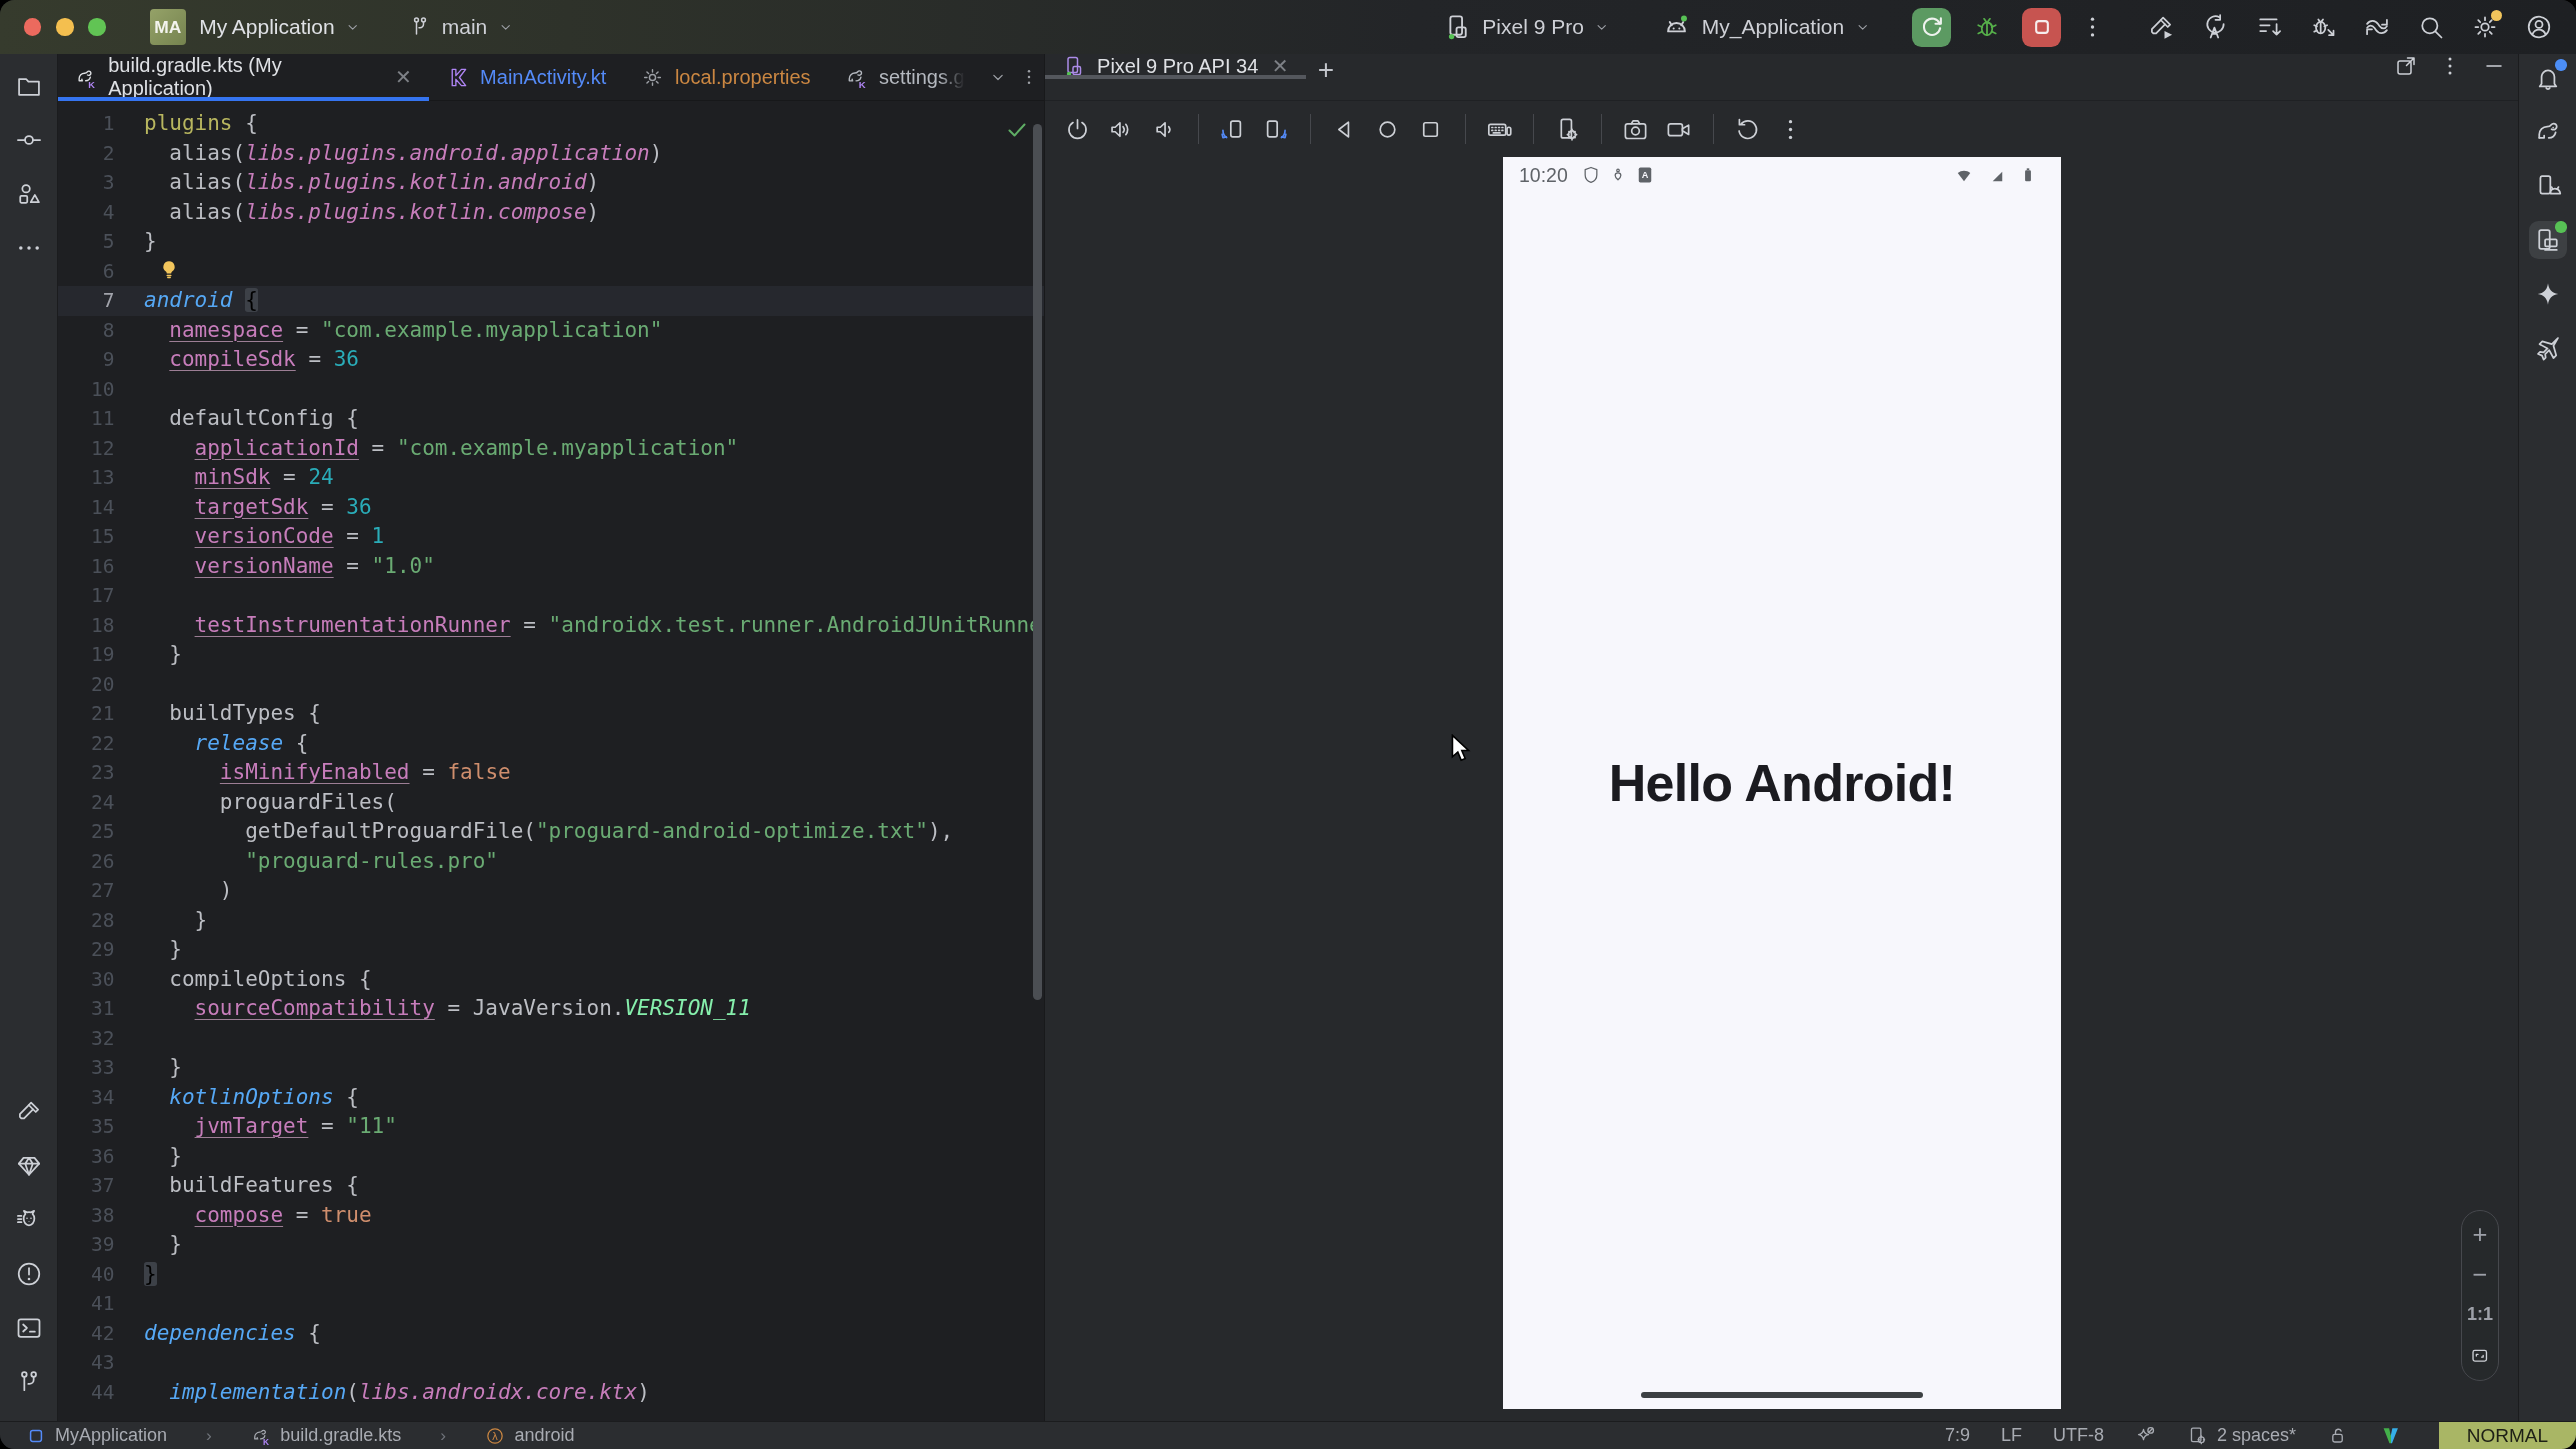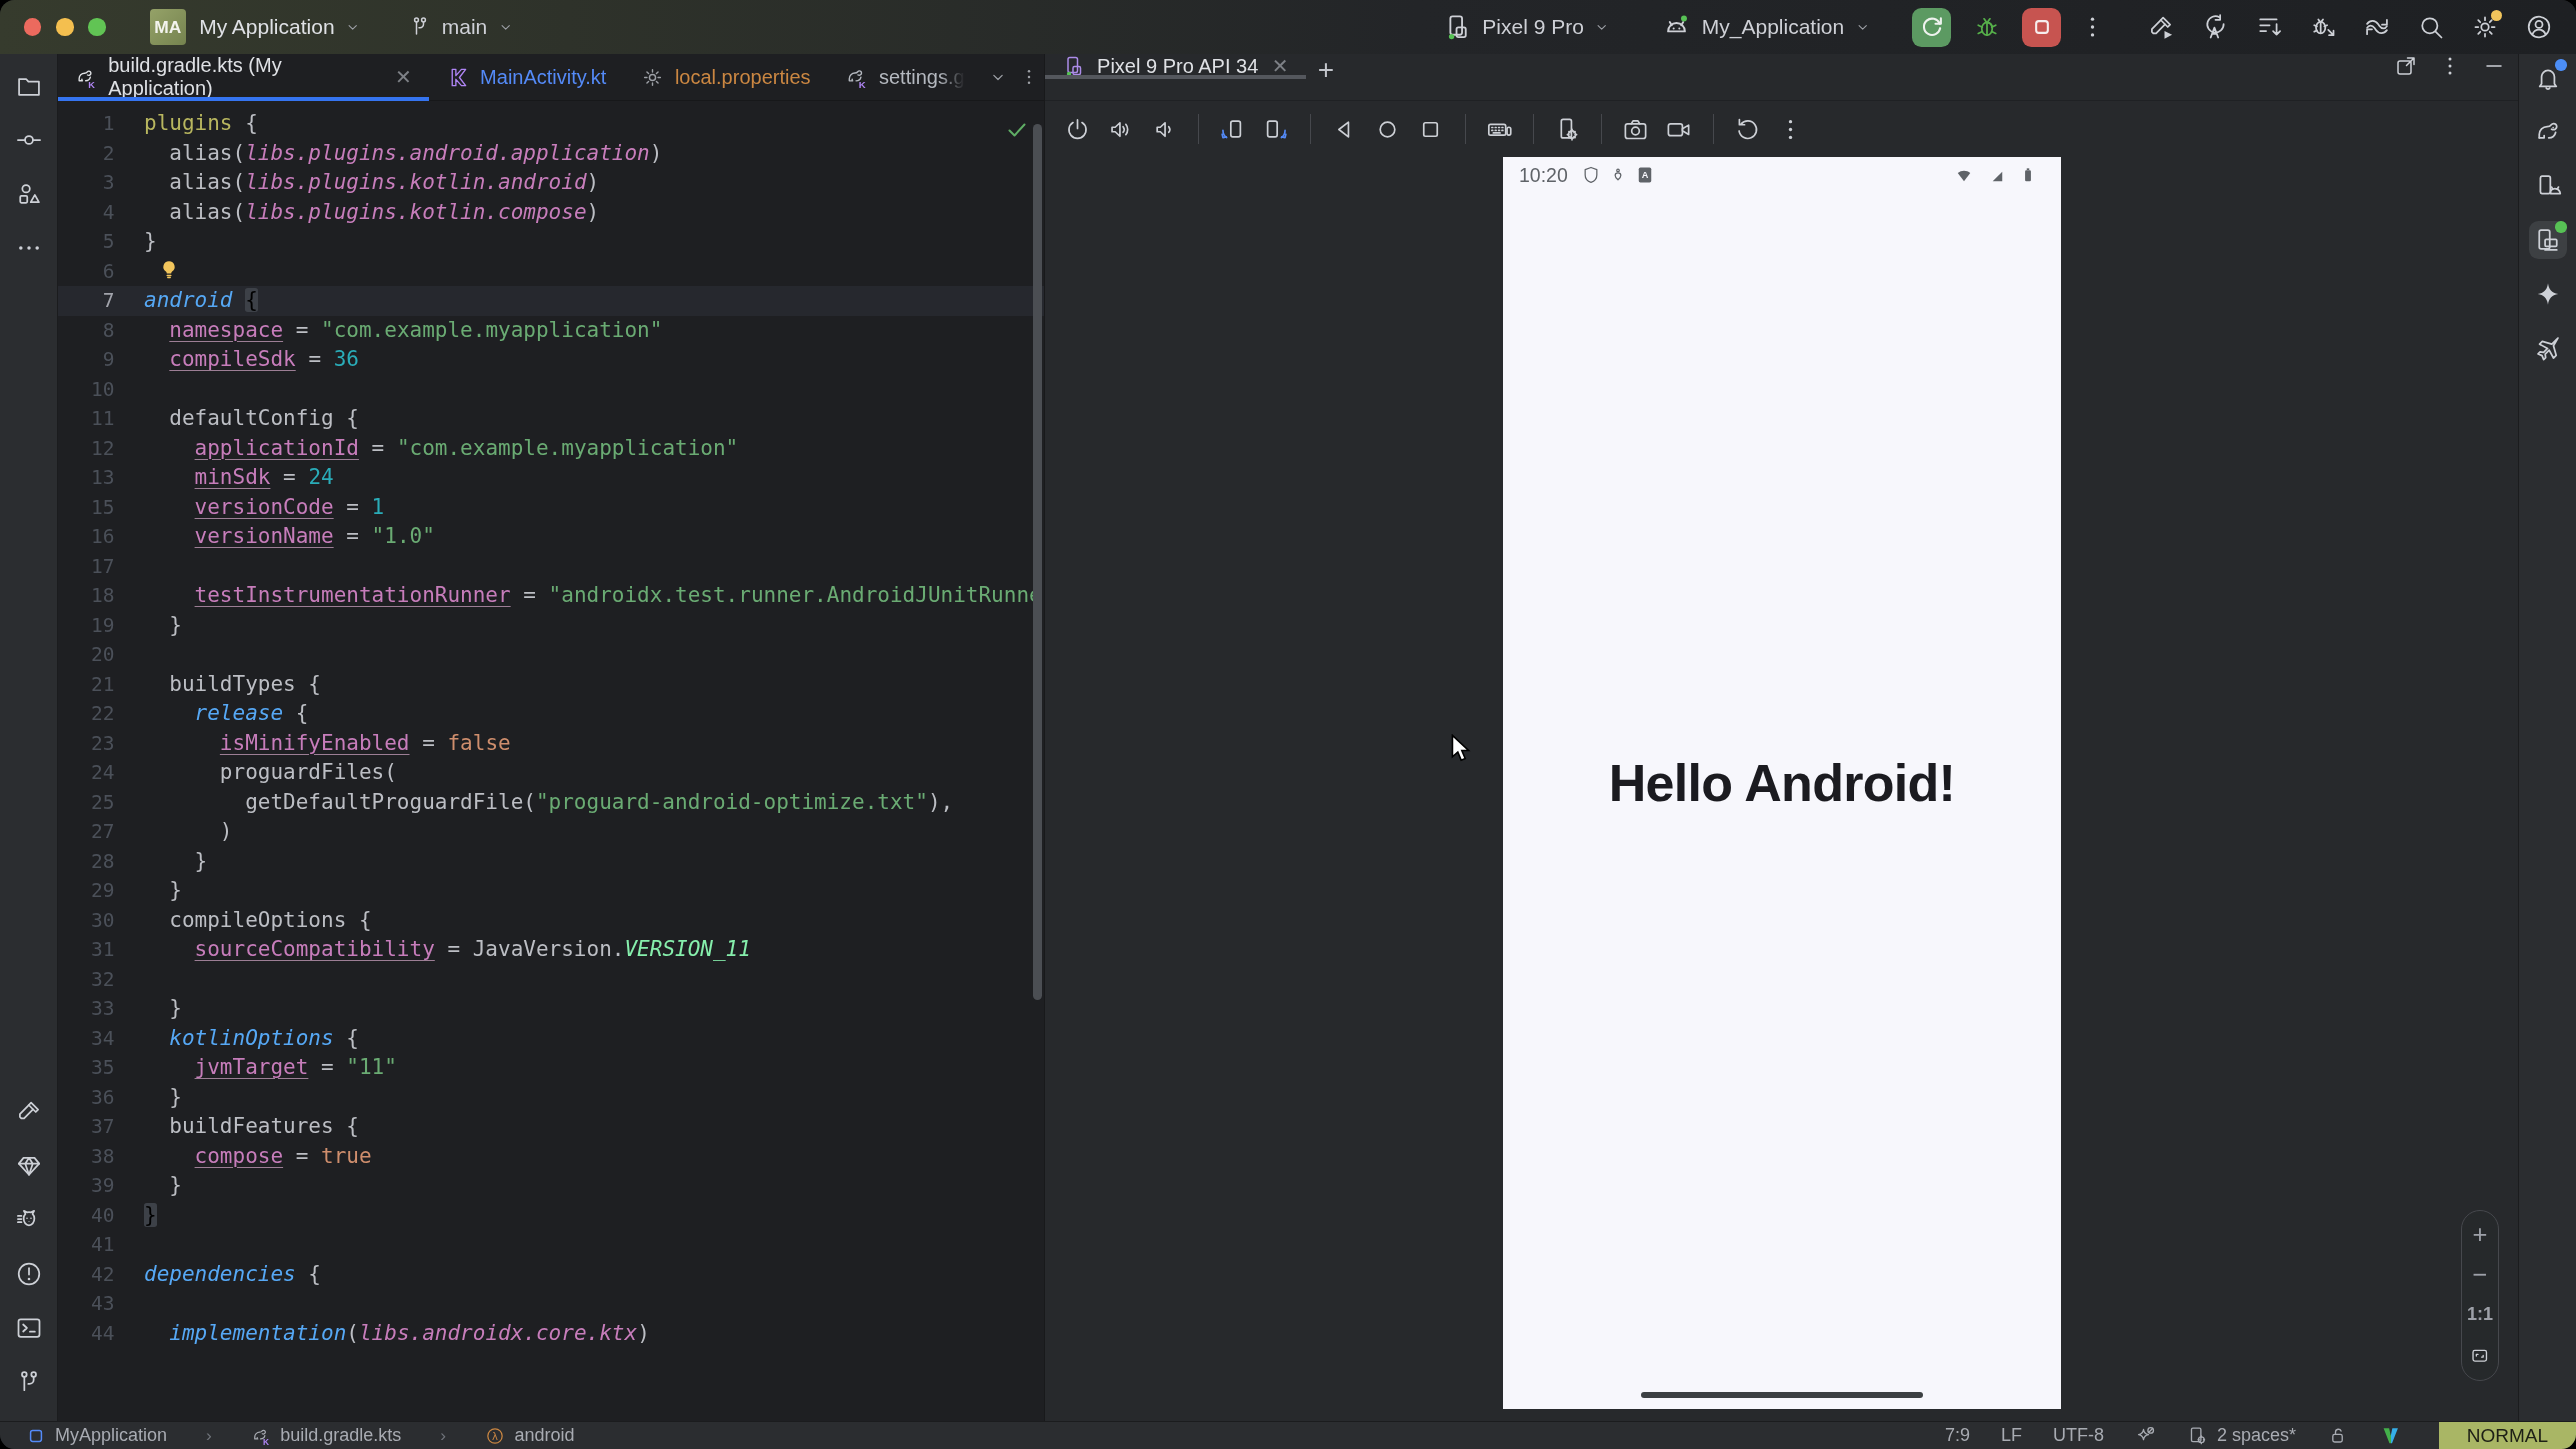--- a/index.html
+++ b/index.html
@@ -411,31 +411,33 @@
                     <path d="M12 3.2a5.6 5.6 0 00-3.1 10.3c.7.5.9 1.2.9 2h4.4c0-.8.2-1.5.9-2A5.6 5.6 0 0012 3.2z" fill="#f2c55c" stroke="none"></path>
                     <path d="M10.2 17.6h3.6M10.8 19.6h2.4" stroke="#f2c55c"></path>
                   </svg></span></span></div>
             <div class="line cur"><span class="ln">7</span><span class="code"><span class="t-fn">android</span><span class="t-p"> </span><span class="t-br">{</span></span></div>
             <div class="line"><span class="ln">8</span><span class="code"><span class="t-p">  </span><span class="t-pr">namespace</span><span class="t-p"> = </span><span class="t-s">"com.example.myapplication"</span></span></div>
             <div class="line"><span class="ln">9</span><span class="code"><span class="t-p">  </span><span class="t-pr">compileSdk</span><span class="t-p"> = </span><span class="t-n">36</span></span></div>
             <div class="line"><span class="ln">10</span><span class="code"></span></div>
             <div class="line"><span class="ln">11</span><span class="code"><span class="t-p">  defaultConfig {</span></span></div>
             <div class="line"><span class="ln">12</span><span class="code"><span class="t-p">    </span><span class="t-pr">applicationId</span><span class="t-p"> = </span><span class="t-s">"com.example.myapplication"</span></span></div>
             <div class="line"><span class="ln">13</span><span class="code"><span class="t-p">    </span><span class="t-pr">minSdk</span><span class="t-p"> = </span><span class="t-n">24</span></span></div>
+            <div class="line"><span class="ln">14</span><span class="code"><span class="t-p">    </span><span class="t-pr">targetSdk</span><span class="t-p"> = </span><span class="t-n">36</span></span></div>
             <div class="line"><span class="ln">15</span><span class="code"><span class="t-p">    </span><span class="t-pr">versionCode</span><span class="t-p"> = </span><span class="t-n">1</span></span></div>
             <div class="line"><span class="ln">16</span><span class="code"><span class="t-p">    </span><span class="t-pr">versionName</span><span class="t-p"> = </span><span class="t-s">"1.0"</span></span></div>
             <div class="line"><span class="ln">17</span><span class="code"></span></div>
             <div class="line"><span class="ln">18</span><span class="code"><span class="t-p">    </span><span class="t-pr">testInstrumentationRunner</span><span class="t-p"> = </span><span class="t-s">"androidx.test.runner.AndroidJUnitRunner"</span></span></div>
             <div class="line"><span class="ln">19</span><span class="code"><span class="t-p">  }</span></span></div>
             <div class="line"><span class="ln">20</span><span class="code"></span></div>
             <div class="line"><span class="ln">21</span><span class="code"><span class="t-p">  buildTypes {</span></span></div>
             <div class="line"><span class="ln">22</span><span class="code"><span class="t-p">    </span><span class="t-fn">release</span><span class="t-p"> {</span></span></div>
             <div class="line"><span class="ln">23</span><span class="code"><span class="t-p">      </span><span class="t-pr">isMinifyEnabled</span><span class="t-p"> = </span><span class="t-b">false</span></span></div>
             <div class="line"><span class="ln">24</span><span class="code"><span class="t-p">      proguardFiles(</span></span></div>
             <div class="line"><span class="ln">25</span><span class="code"><span class="t-p">        getDefaultProguardFile(</span><span class="t-s">"proguard-android-optimize.txt"</span><span class="t-p">),</span></span></div>
+            <div class="line"><span class="ln">26</span><span class="code"><span class="t-p">        </span><span class="t-s">"proguard-rules.pro"</span></span></div>
             <div class="line"><span class="ln">27</span><span class="code"><span class="t-p">      )</span></span></div>
             <div class="line"><span class="ln">28</span><span class="code"><span class="t-p">    }</span></span></div>
             <div class="line"><span class="ln">29</span><span class="code"><span class="t-p">  }</span></span></div>
             <div class="line"><span class="ln">30</span><span class="code"><span class="t-p">  compileOptions {</span></span></div>
             <div class="line"><span class="ln">31</span><span class="code"><span class="t-p">    </span><span class="t-pr">sourceCompatibility</span><span class="t-p"> = JavaVersion.</span><span class="t-co">VERSION_11</span></span></div>
             <div class="line"><span class="ln">32</span></div>
             <div class="line"><span class="ln">33</span><span class="code"><span class="t-p">  }</span></span></div>
             <div class="line"><span class="ln">34</span><span class="code"><span class="t-p">  </span><span class="t-fn">kotlinOptions</span><span class="t-p"> {</span></span></div>
             <div class="line"><span class="ln">35</span><span class="code"><span class="t-p">    </span><span class="t-pr">jvmTarget</span><span class="t-p"> = </span><span class="t-s">"11"</span></span></div>
             <div class="line"><span class="ln">36</span><span class="code"><span class="t-p">  }</span></span></div>

